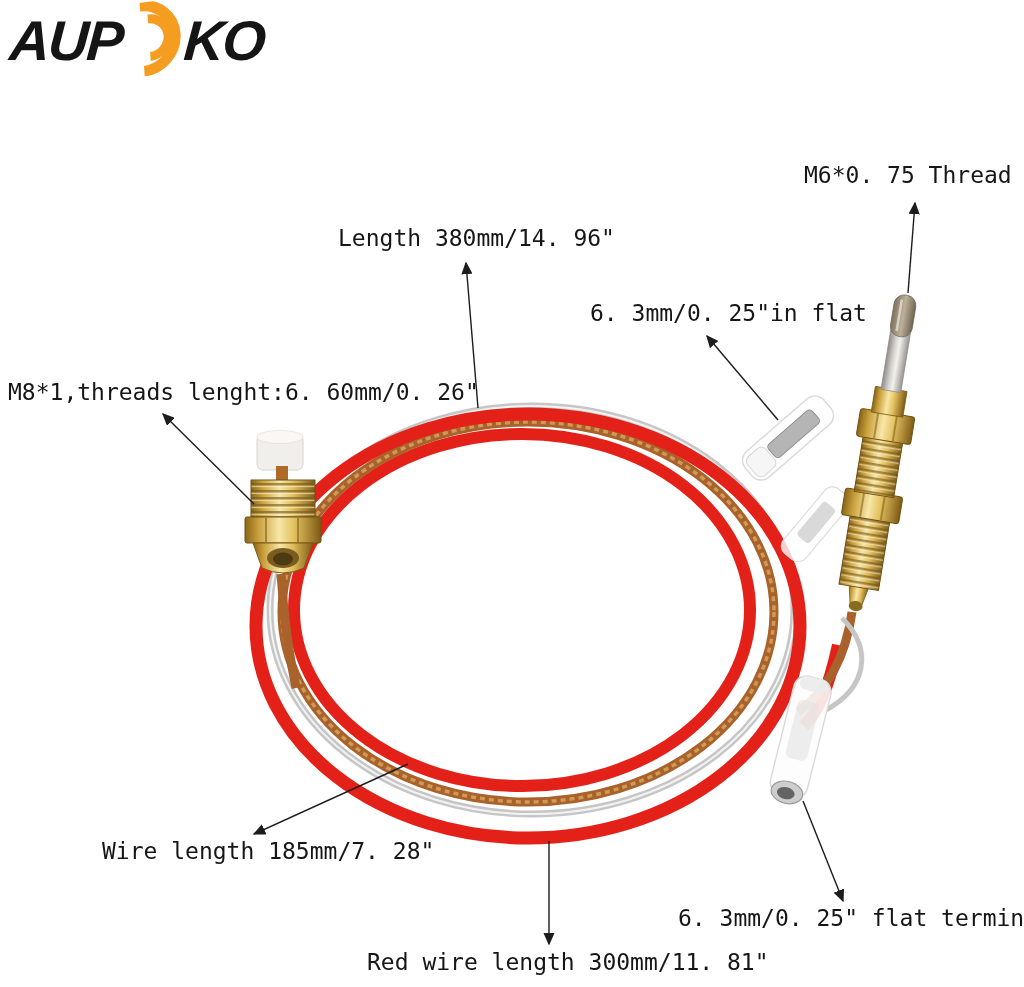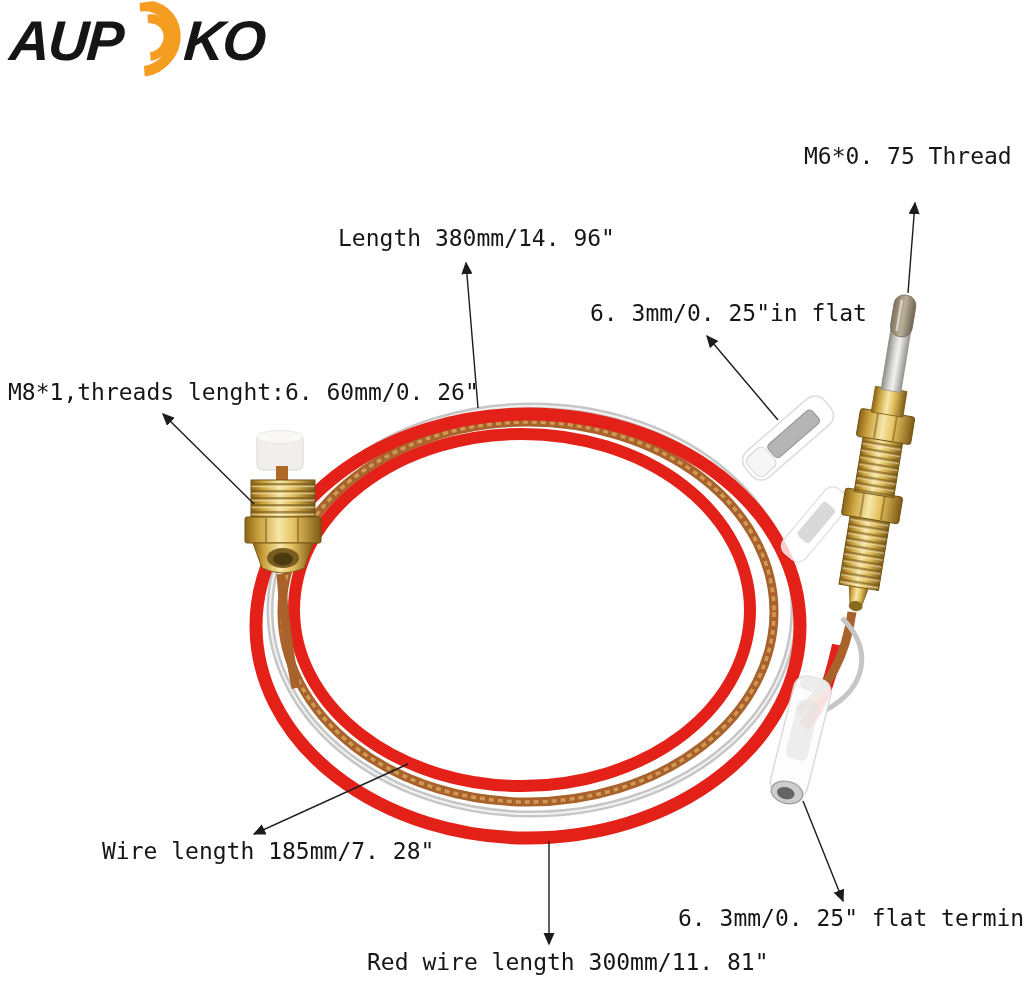--- a/index.html
+++ b/index.html
@@ -132,19 +132,19 @@
 
 <div class="logo">
   <span>AUP</span>
   <svg class="swoosh" width="72" height="74" viewBox="0 0 72 74" style="transform:rotate(-8deg)">
     <path d="M 24 3 A 33 33 0 1 1 24 69" fill="none" stroke="#F59D20" stroke-width="11"></path>
     <path d="M 31 17 A 19 19 0 1 1 31 55" fill="none" stroke="#F59D20" stroke-width="9"></path>
   </svg>
   <span>KO</span>
 </div>
 
-<div class="callout" style="left:804px;top:144px;">M6*0. 75 Thread</div>
+<div class="callout" style="left:804px;top:163px;">M6*0. 75 Thread</div>
 <div class="callout" style="left:338px;top:226px;">Length 380mm/14. 96"</div>
 <div class="callout" style="left:590px;top:301px;">6. 3mm/0. 25"in flat</div>
 <div class="callout" style="left:8px;top:380px;">M8*1,threads lenght:6. 60mm/0. 26"</div>
 <div class="callout" style="left:102px;top:839px;">Wire length 185mm/7. 28"</div>
 <div class="callout" style="left:678px;top:906px;">6. 3mm/0. 25" flat terminal</div>
 <div class="callout" style="left:367px;top:950px;">Red wire length 300mm/11. 81"</div>
 
 </body></html>

